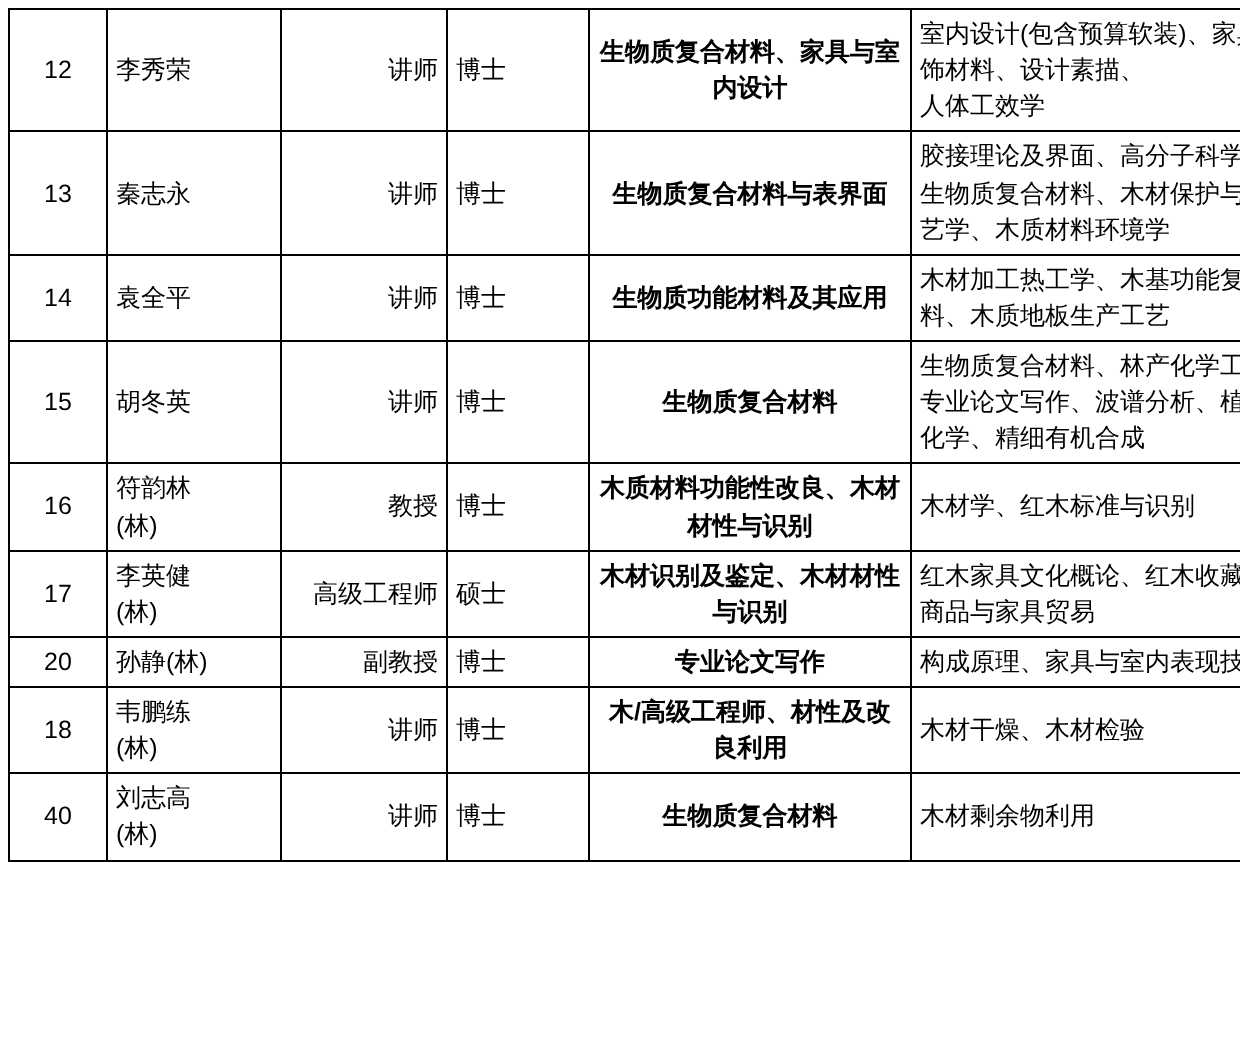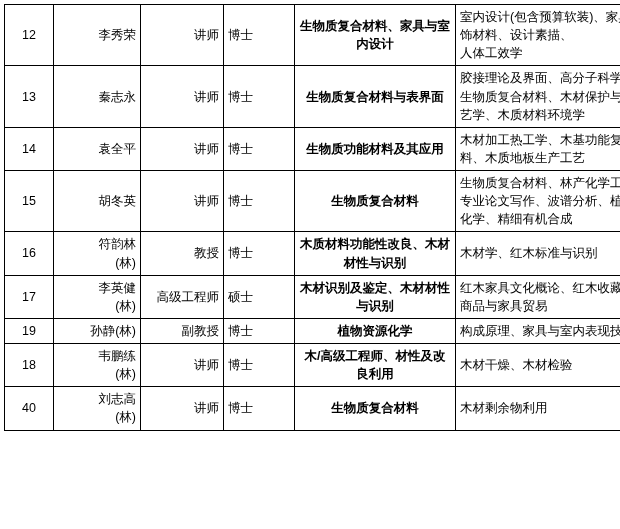--- a/index.html
+++ b/index.html
@@ -27,21 +27,21 @@
   }
   table.grid td {
     border: 1px solid #000000;
     font-size: 12.5px;
     line-height: 1.45;
     padding: 3px 4px;
     vertical-align: middle;
     word-break: break-all;
   }
   .c-no    { width: 40px;  text-align: center; margin-left: 12px; }
-  .c-name  { width: 78px;  text-align: right; }
+  .c-name  { width: 78px;  text-align: left; }
   .c-title { width: 74px;  text-align: right; }
   .c-deg   { width: 62px;  text-align: left; }
   .c-field { width: 152px; text-align: center; font-weight: bold; }
   .c-dir   { width: 206px; text-align: left; }
   .sub {
     display: block;
   }
 </style>
 </head>
 <body>
@@ -107,25 +107,25 @@
             <span class="sub">李英健</span>
             <span class="sub">(林)</span>
           </td>
         <td class="c-title">高级工程师</td>
         <td class="c-deg">硕士</td>
         <td class="c-field">木材识别及鉴定、木材材性与识别</td>
         <td class="c-dir">红木家具文化概论、红木收藏、木材商品与家具贸易</td>
       </tr>
 
       <tr>
-        <td class="c-no">19</td>
+        <td class="c-no">20</td>
         <td class="c-name">孙静(林)</td>
         <td class="c-title">副教授</td>
         <td class="c-deg">博士</td>
-        <td class="c-field">植物资源化学</td>
+        <td class="c-field">专业论文写作</td>
         <td class="c-dir">构成原理、家具与室内表现技法</td>
       </tr>
 
       <tr>
         <td class="c-no">18</td>
         <td class="c-name">
             <span class="sub">韦鹏练</span>
             <span class="sub">(林)</span>
           </td>
         <td class="c-title">讲师</td>

